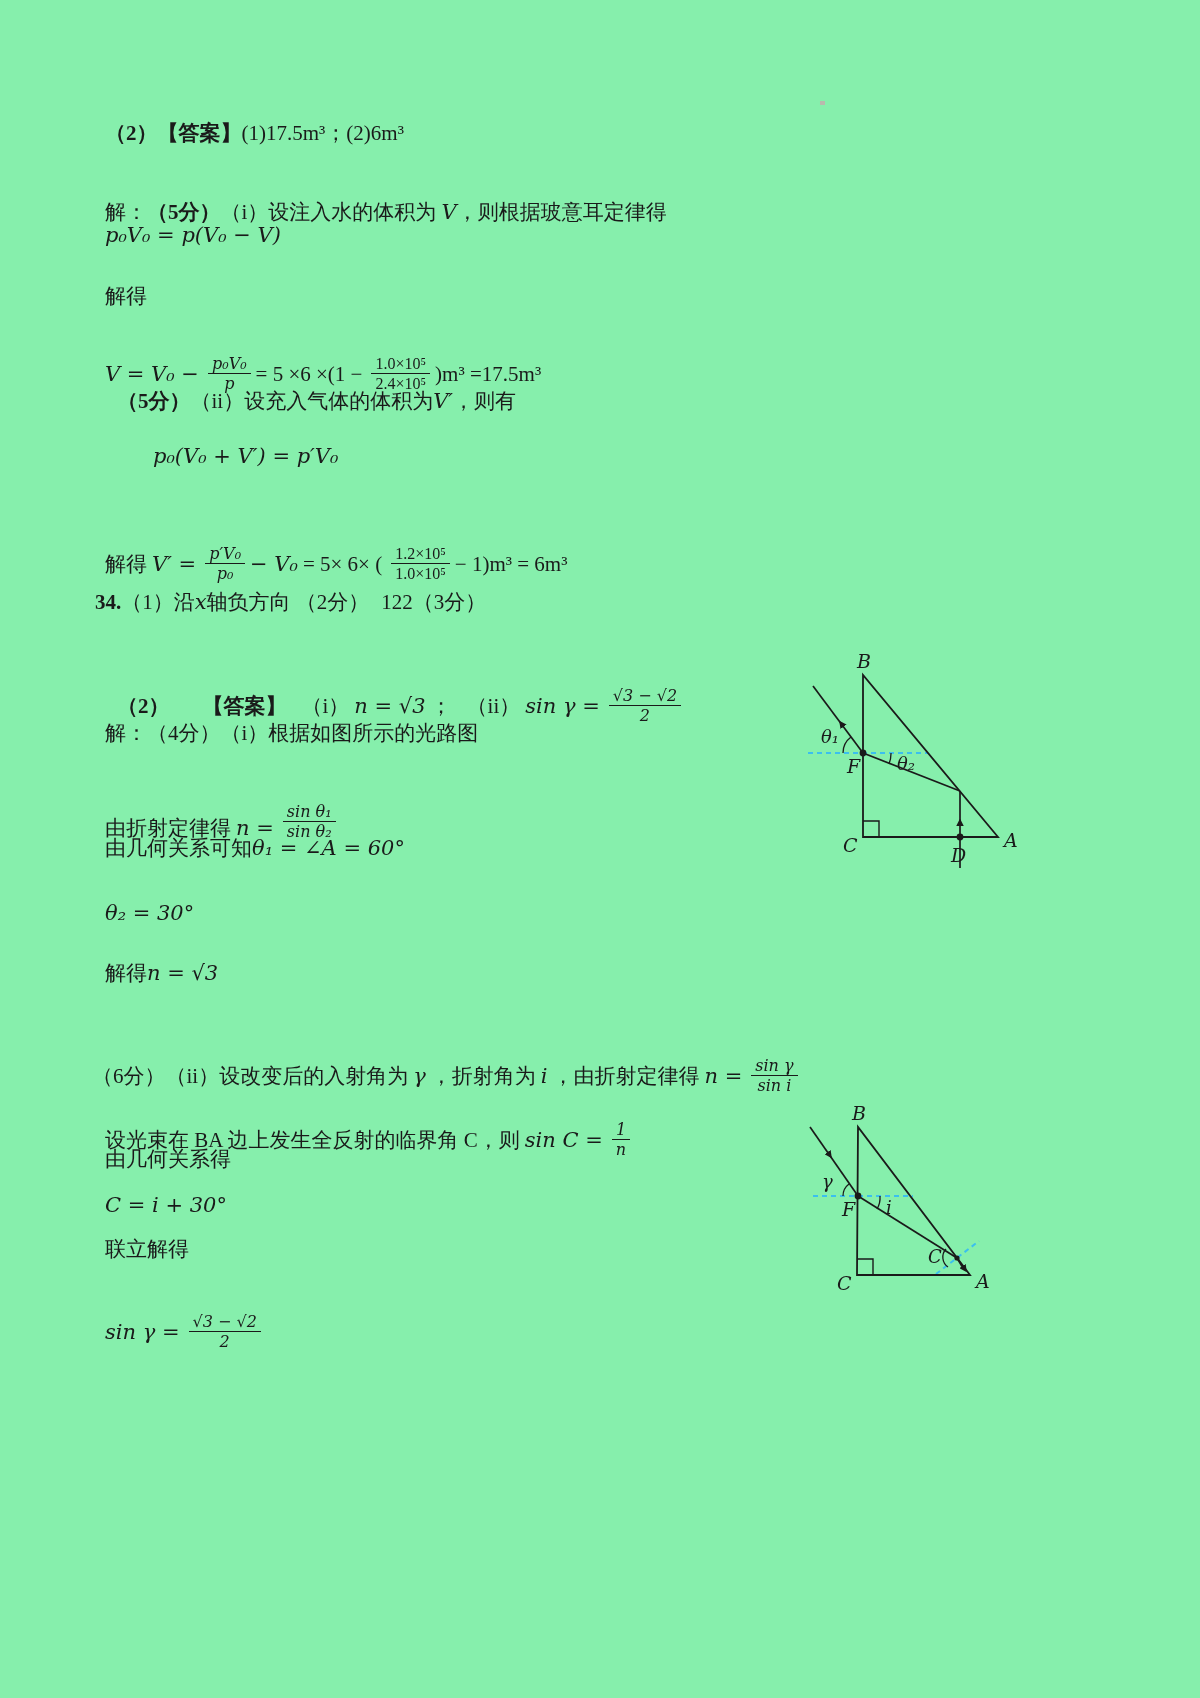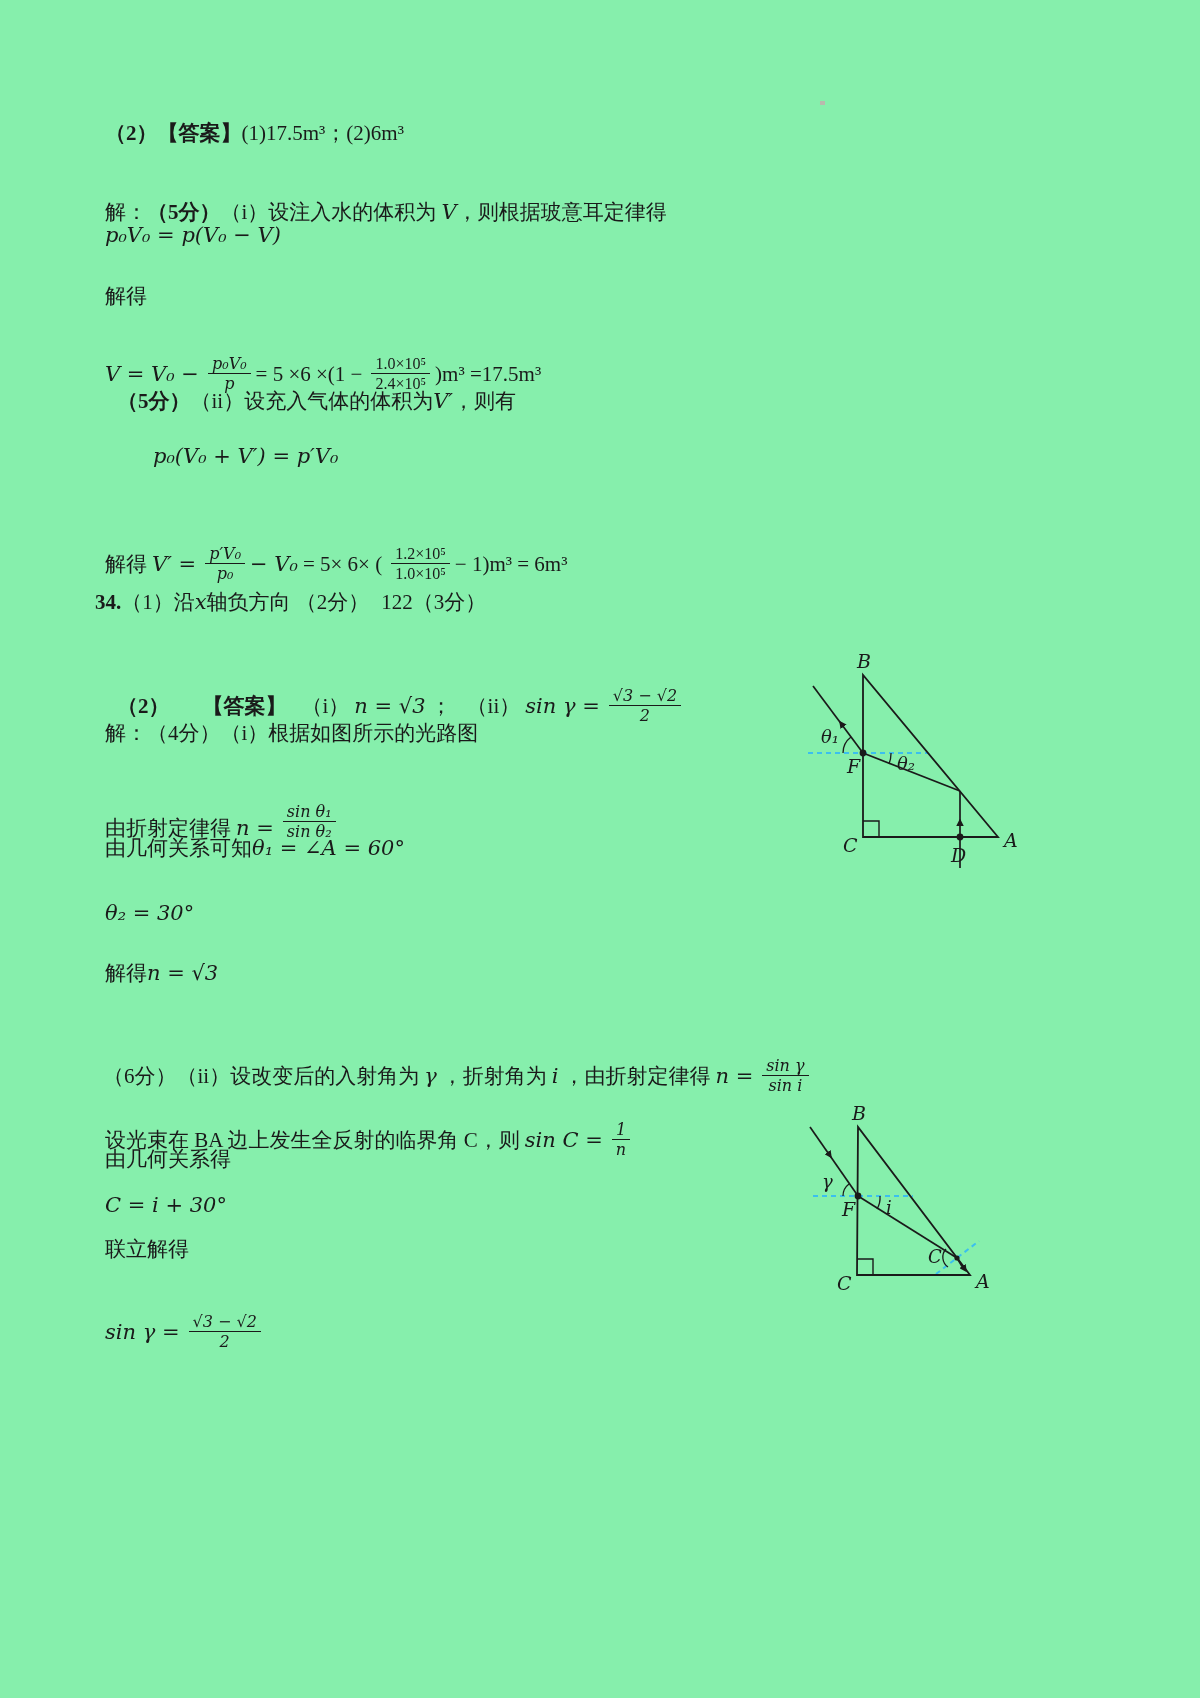--- a/index.html
+++ b/index.html
@@ -110,21 +110,21 @@
   <div class="line" style="top:835px;left:105px;">
     <span>由几何关系可知</span><span class="math">θ₁ = ∠A = 60°</span>
   </div>
 
   <div class="line math" style="top:900px;left:105px;">θ₂ = 30°</div>
 
   <div class="line" style="top:960px;left:105px;">
     <span>解得</span><span class="math">n = √3</span>
   </div>
 
-  <div class="line eq" style="top:1016px;left:103px;">
+  <div class="line eq" style="top:1016px;left:92px;">
     <span>（6分）（ii）设改变后的入射角为</span>
     <span class="math">γ</span>
     <span>，折射角为</span>
     <span class="math">i</span>
     <span>，由折射定律得</span>
     <span class="math">n =</span>
     <span class="frac math">
       <span class="num">sin γ</span>
       <span class="den">sin i</span>
     </span>

